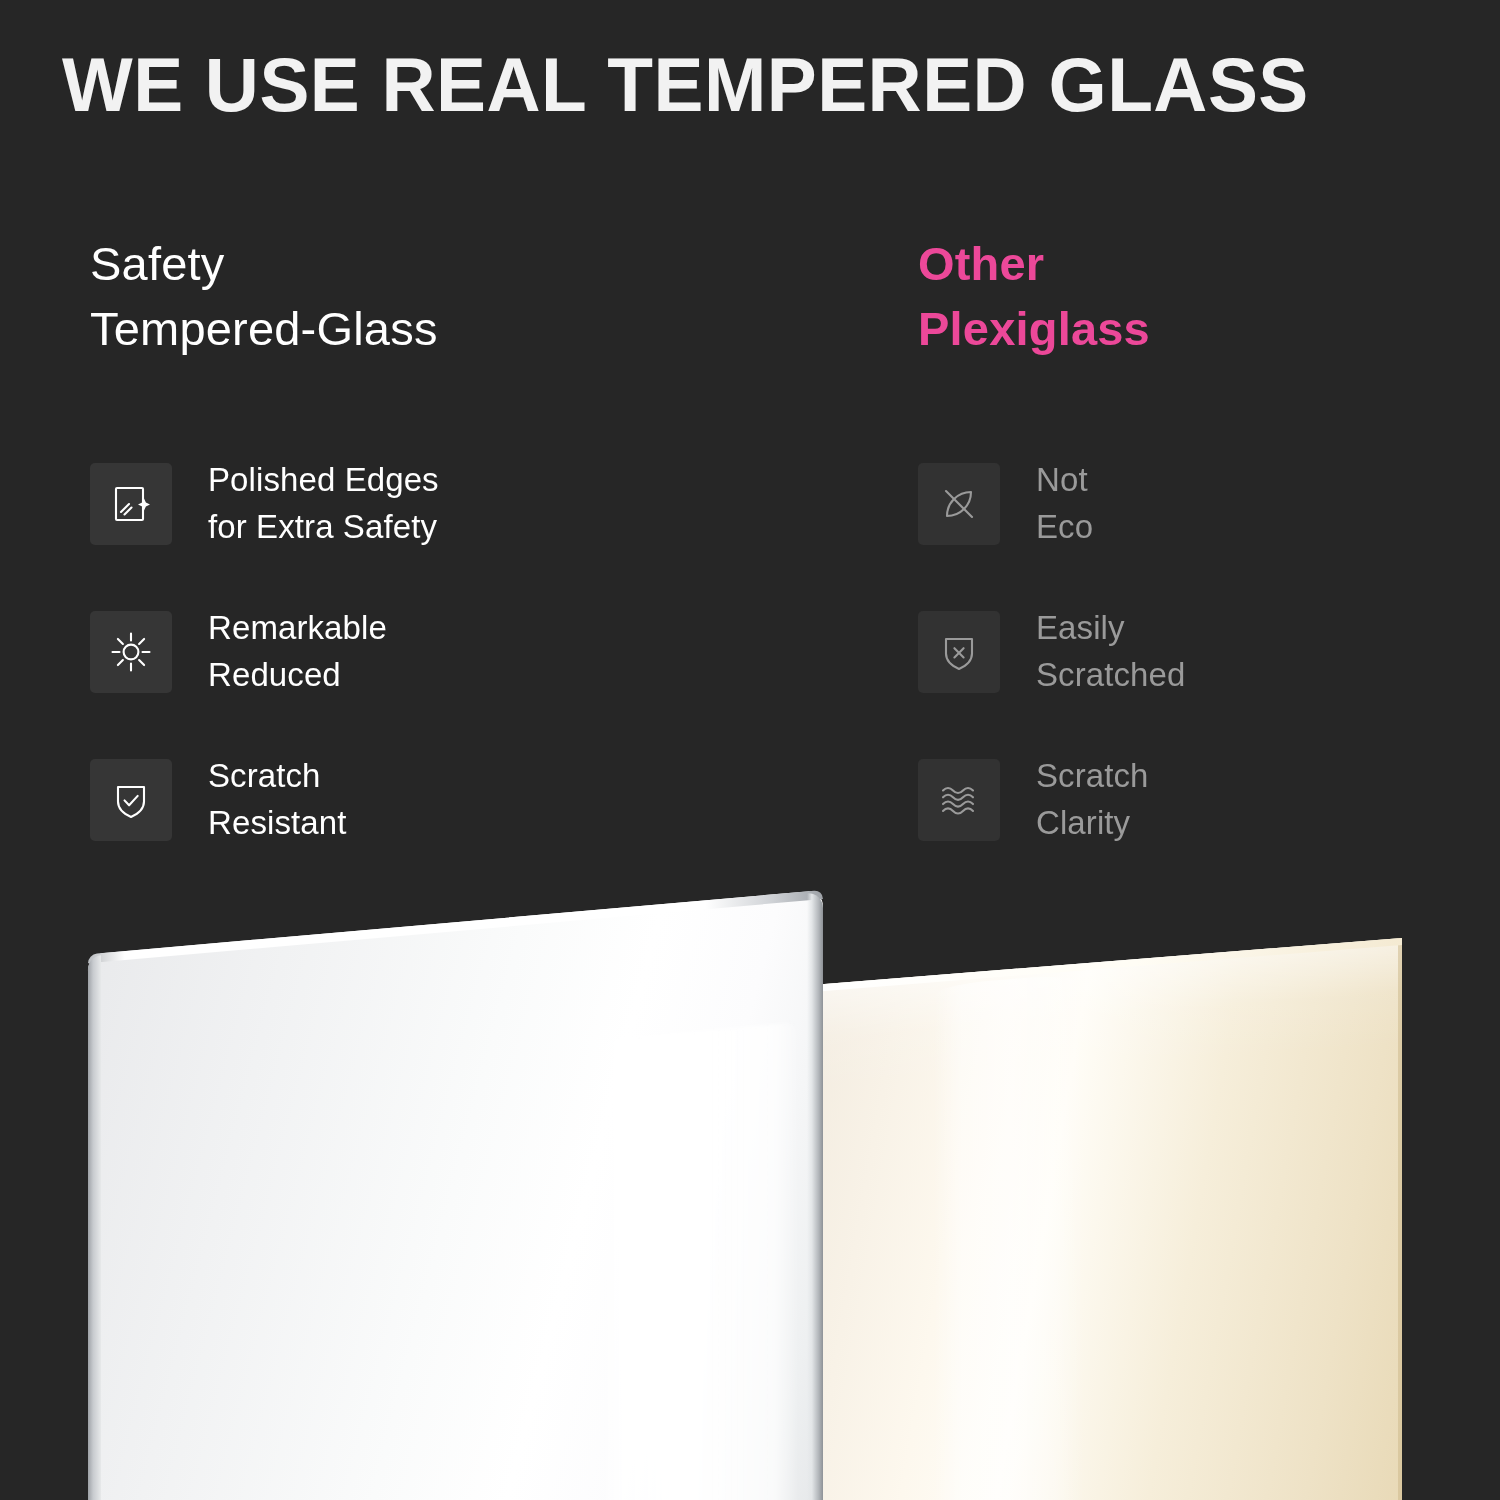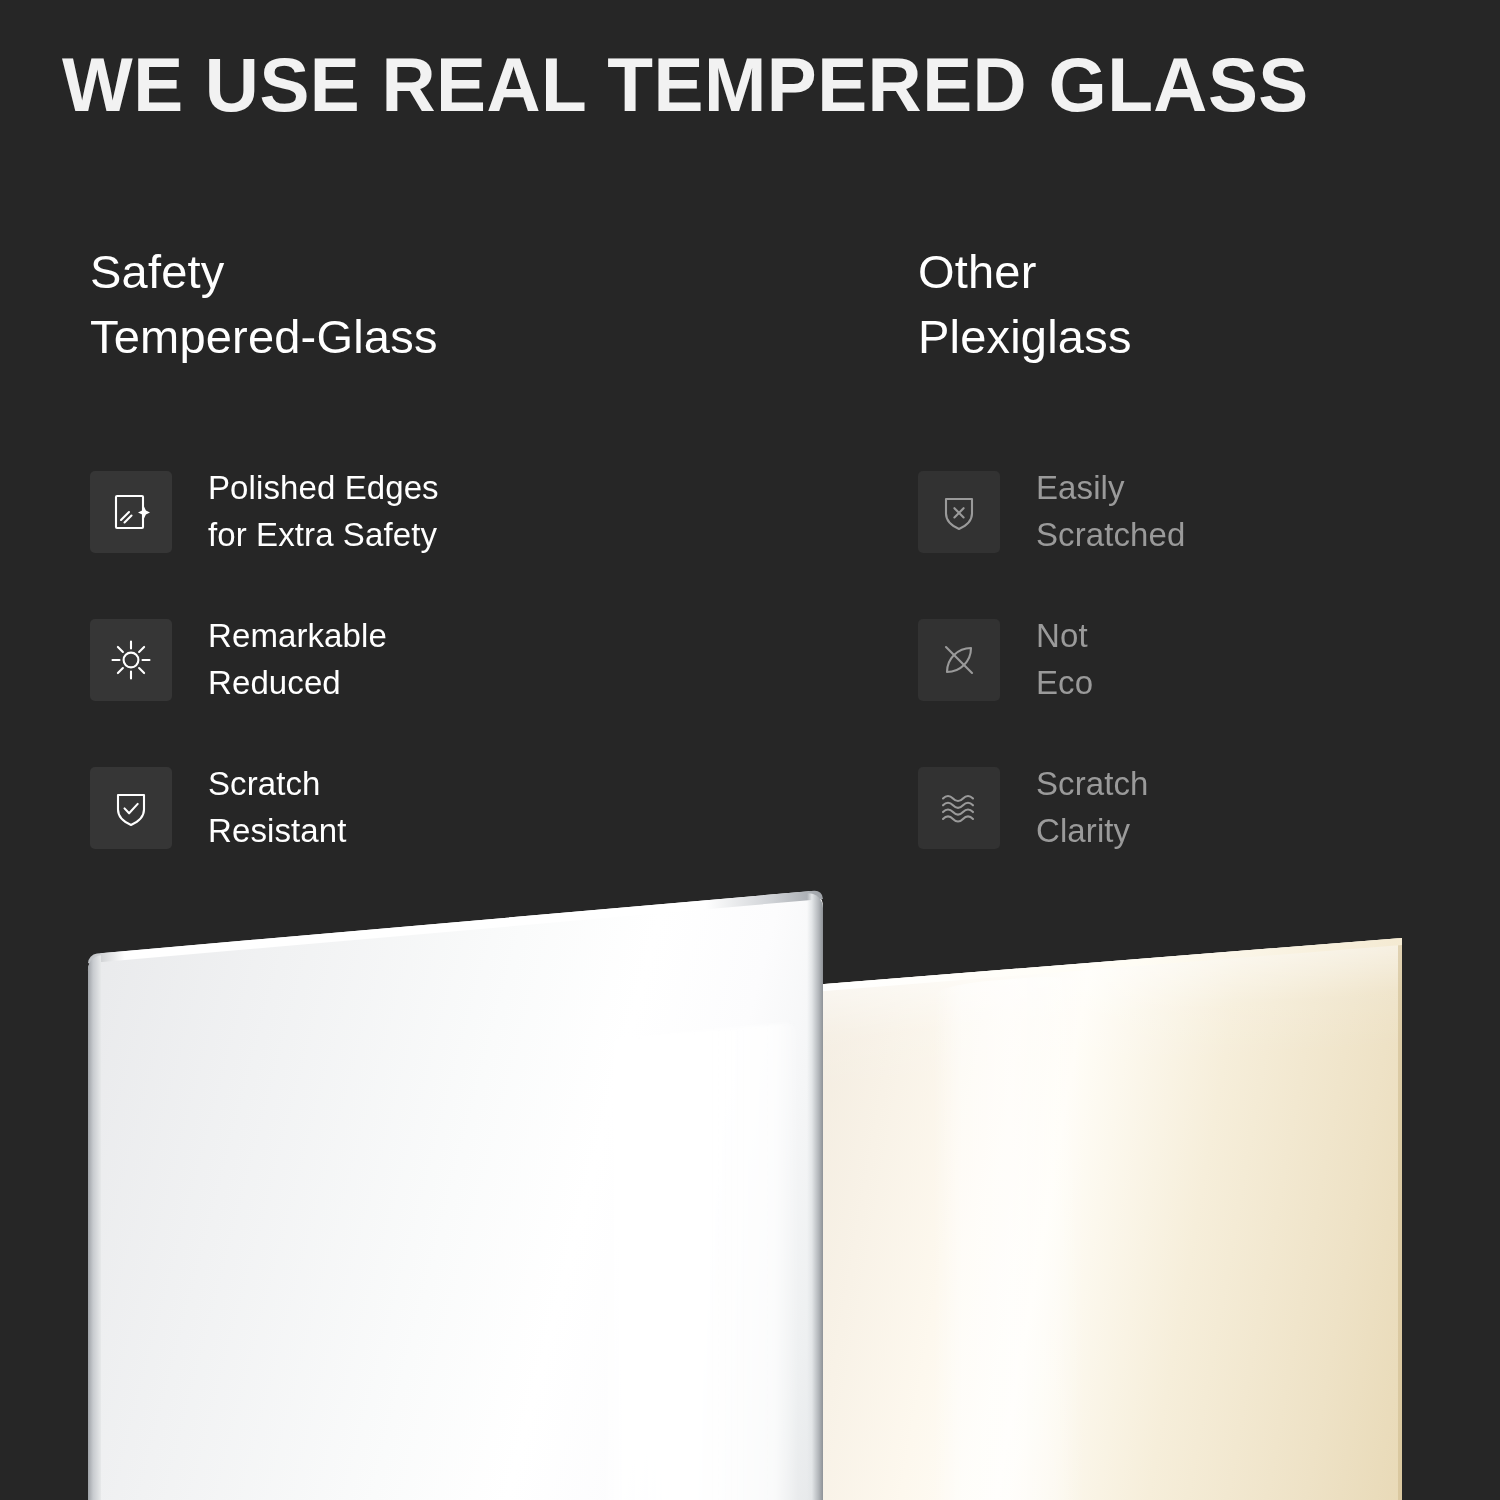--- a/index.html
+++ b/index.html
@@ -30,38 +30,38 @@
     color:#f2f2f2;
     line-height:1.08;
     white-space:nowrap;
     transform:scaleX(0.985);
     transform-origin:left top;
   }
 
   
   .columns {
     position:absolute;
-    left:0; top:240px;
+    left:0; top:232px;
     width:1500px;
     height:640px;
   }
 
   .col { position:absolute; top:0; }
   .col-left  { left:90px;  width:760px; }
   .col-right { left:918px; width:560px; }
 
   .col-title {
     font-size:47px;
     font-weight:400;
     line-height:1.38;
     letter-spacing:0.2px;
     white-space:pre-line;
   }
   .col-left  .col-title { color:#ffffff; }
-  .col-right .col-title { color:#ffffff; }
+  .col-right .col-title { color:#ec4899;font-weight:bold; }
 
   
   .features { position:absolute; top:222px; left:0; width:100%; }
 
   .feature {
     display:flex;
     align-items:center;
     height:100px;
     margin-bottom:48px;
   }
@@ -258,37 +258,37 @@
 
     <div class="col col-right">
       <div class="col-title">Other
 Plexiglass</div>
 
       <div class="features">
 
         <div class="feature">
           <span class="icon-tile">
             <svg width="46" height="46" viewBox="0 0 46 46" fill="none" stroke="#9a9a9a" stroke-width="2.1" stroke-linecap="round" stroke-linejoin="round">
+              <path d="M35 11c0 13.3-10.7 24-24 24C11 21.7 21.7 11 35 11z"></path>
+              <path d="M10 10l26 26"></path>
+            </svg>
+          </span>
+          <span class="feature-label">Not
+Eco</span>
+        </div>
+
+        <div class="feature">
+          <span class="icon-tile">
+            <svg width="46" height="46" viewBox="0 0 46 46" fill="none" stroke="#9a9a9a" stroke-width="2.1" stroke-linecap="round" stroke-linejoin="round">
               <path d="M10 10h26v14.5c0 7.6-5.6 12.2-13 15.5-7.4-3.3-13-7.9-13-15.5z"></path>
               <path d="M18.4 19.2l9.2 9.2M27.6 19.2l-9.2 9.2"></path>
             </svg>
           </span>
           <span class="feature-label">Easily
 Scratched</span>
-        </div>
-
-        <div class="feature">
-          <span class="icon-tile">
-            <svg width="46" height="46" viewBox="0 0 46 46" fill="none" stroke="#9a9a9a" stroke-width="2.1" stroke-linecap="round" stroke-linejoin="round">
-              <path d="M35 11c0 13.3-10.7 24-24 24C11 21.7 21.7 11 35 11z"></path>
-              <path d="M10 10l26 26"></path>
-            </svg>
-          </span>
-          <span class="feature-label">Not
-Eco</span>
         </div>
 
         <div class="feature">
           <span class="icon-tile">
             <svg width="46" height="46" viewBox="0 0 46 46" fill="none" stroke="#9a9a9a" stroke-width="2.1" stroke-linecap="round" stroke-linejoin="round">
               <path d="M7 13.5c3.3-3.4 6.7-3.4 10 0s6.7 3.4 10 0 6.7-3.4 10 0"></path>
               <path d="M7 20.3c3.3-3.4 6.7-3.4 10 0s6.7 3.4 10 0 6.7-3.4 10 0"></path>
               <path d="M7 27.1c3.3-3.4 6.7-3.4 10 0s6.7 3.4 10 0 6.7-3.4 10 0"></path>
               <path d="M7 33.9c3.3-3.4 6.7-3.4 10 0s6.7 3.4 10 0 6.7-3.4 10 0"></path>
             </svg>

